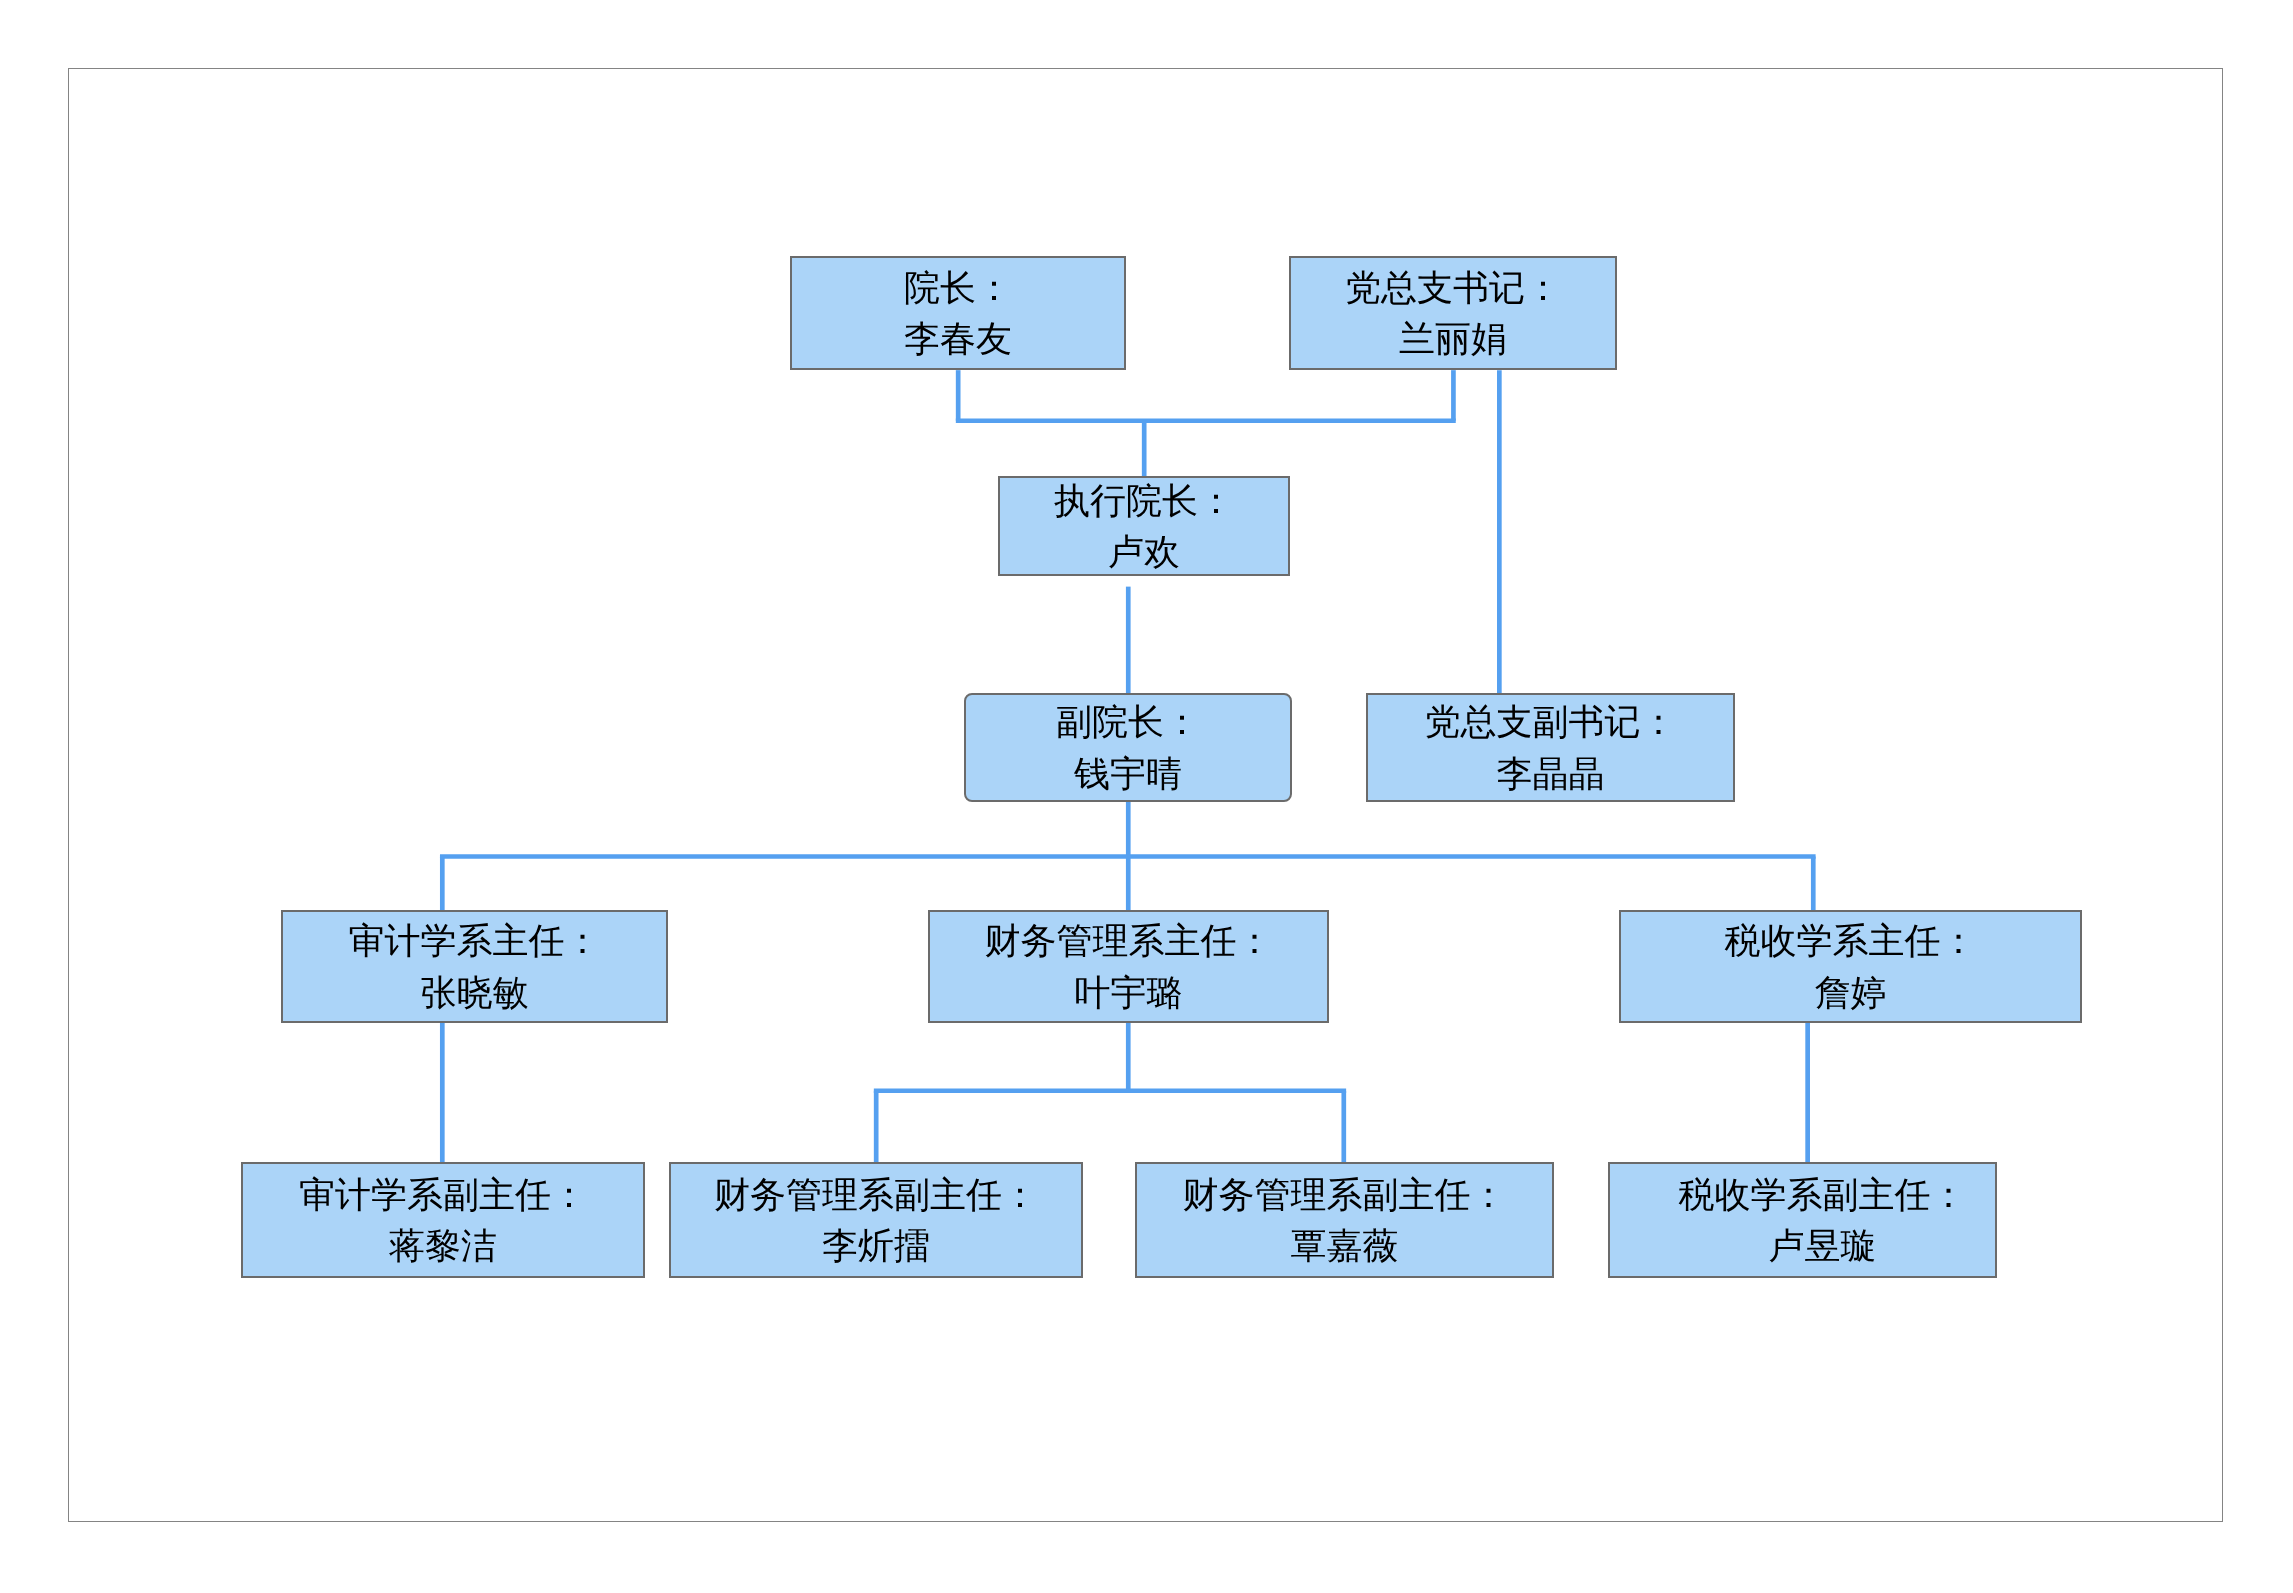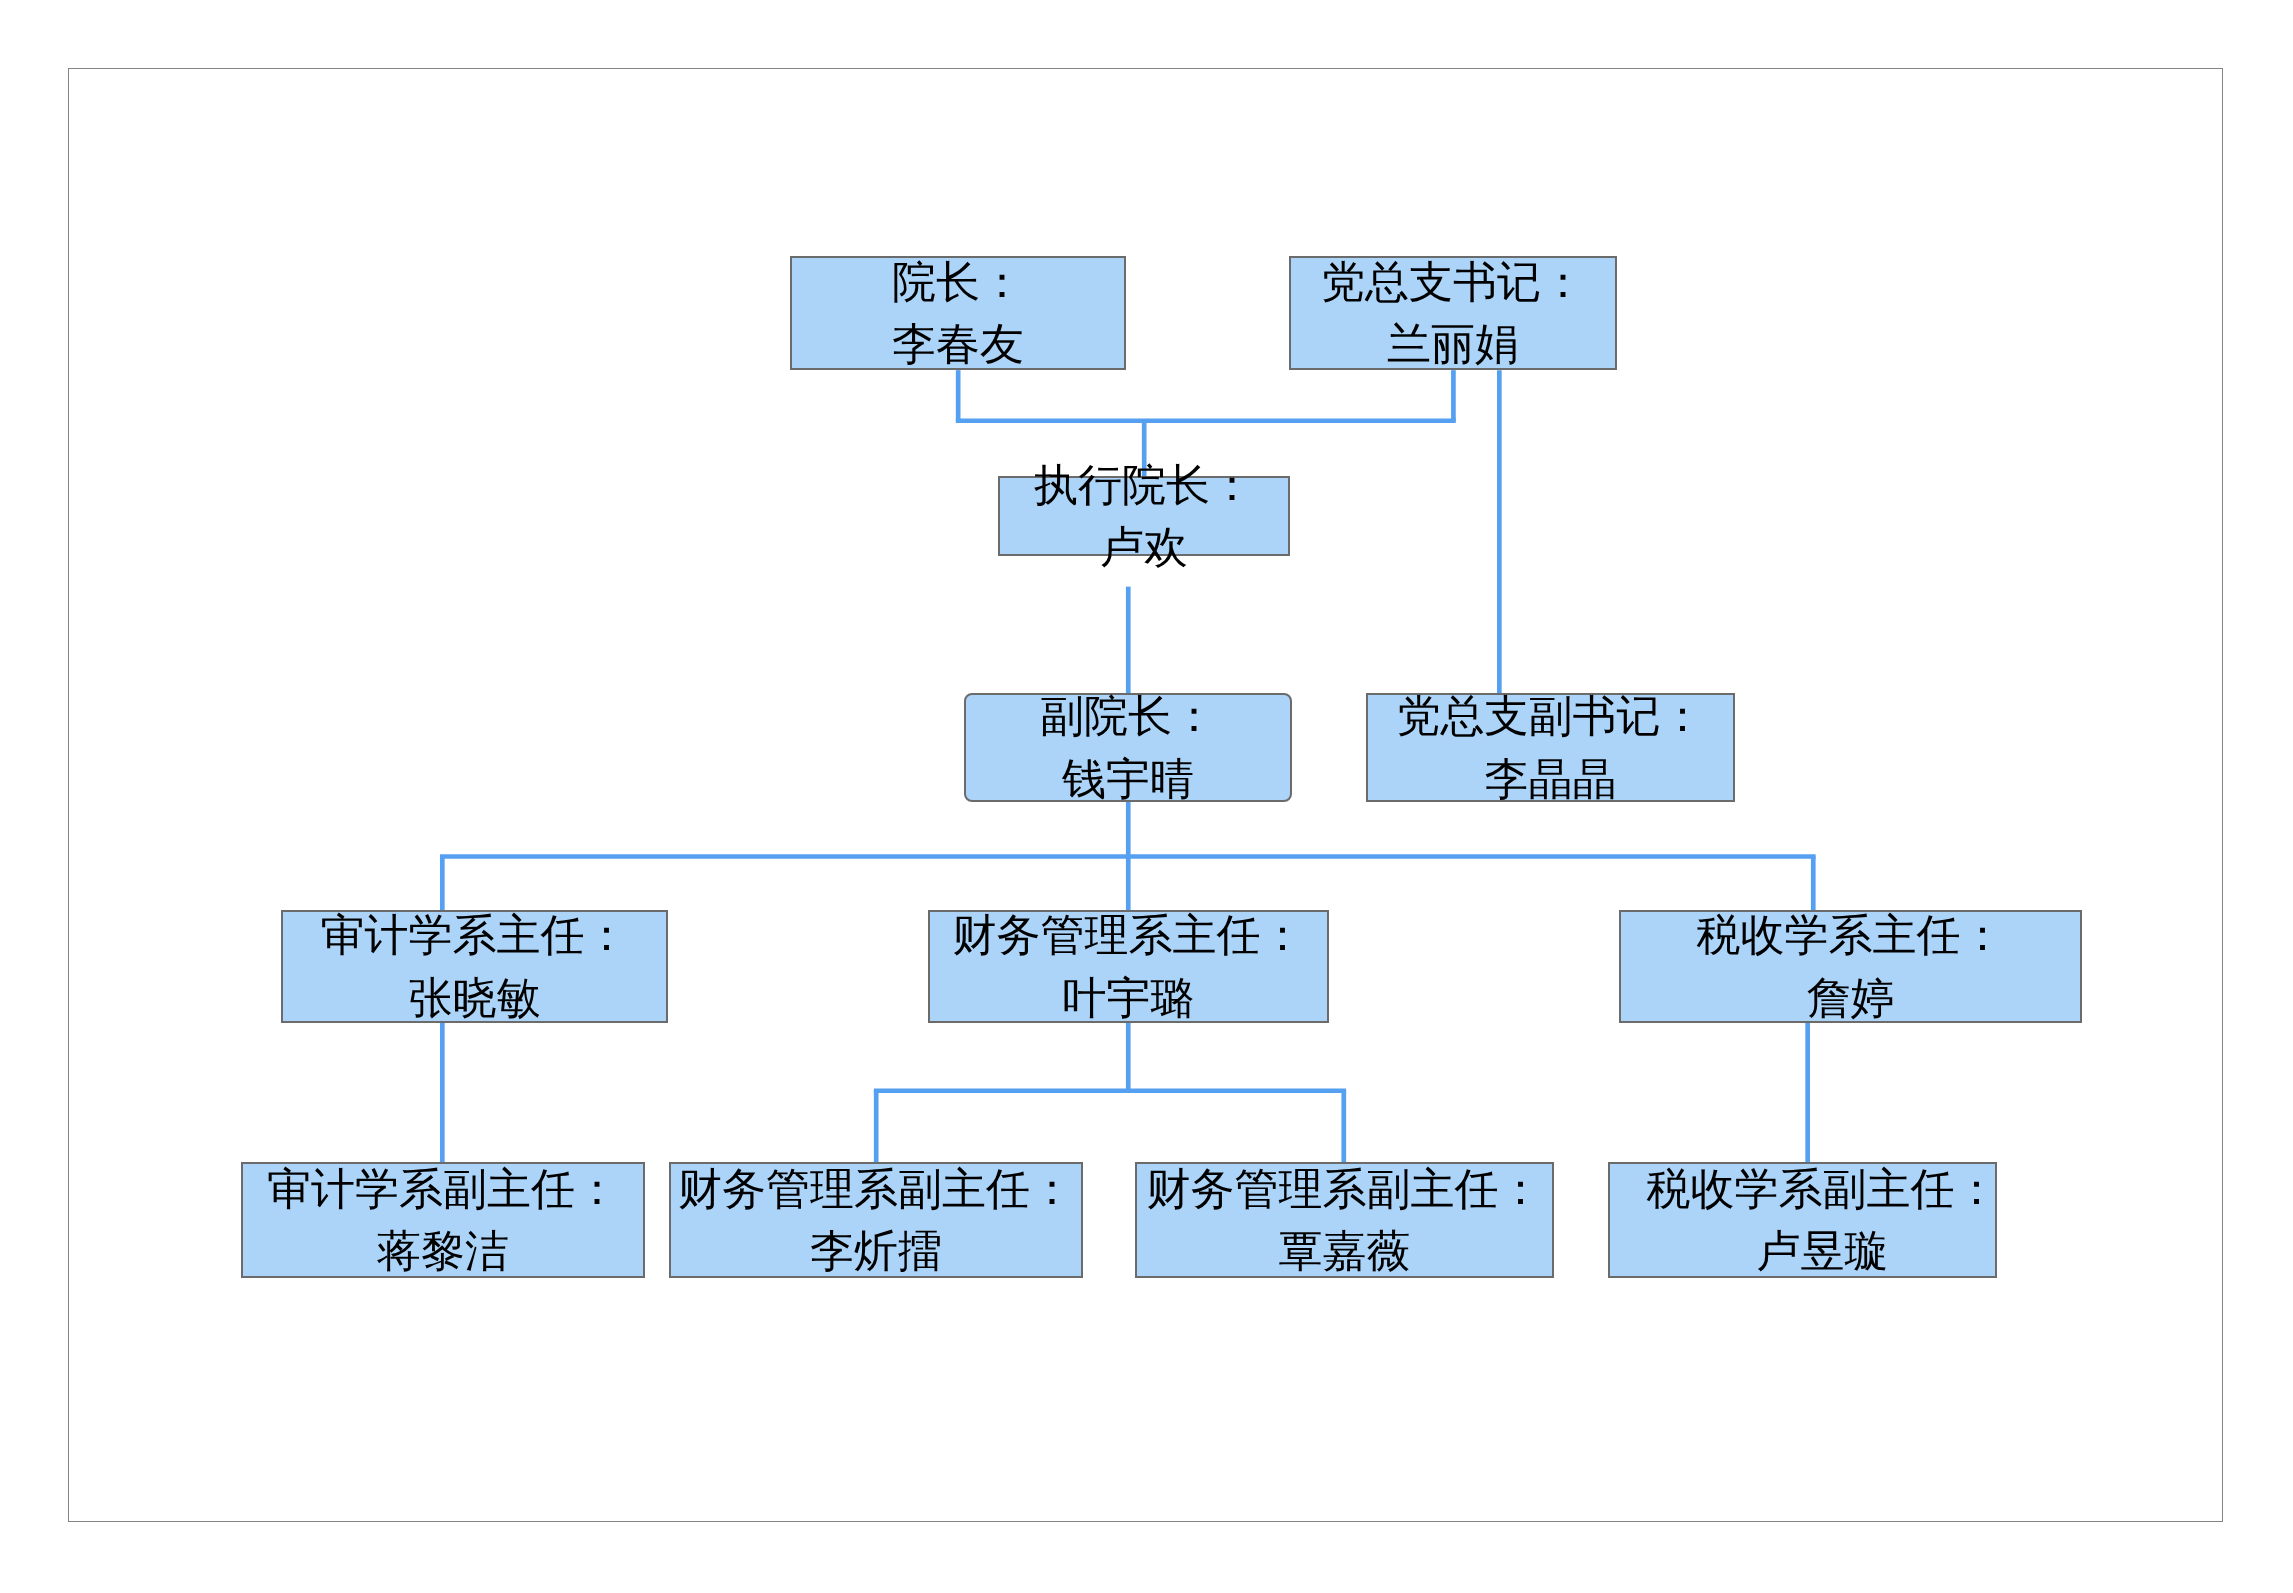--- a/index.html
+++ b/index.html
@@ -40,28 +40,28 @@
     position: absolute;
     background: #abd4f8;
     border: 2.8px solid #6b6b6b;
     box-sizing: border-box;
     display: flex;
     flex-direction: column;
     align-items: center;
     justify-content: center;
     text-align: center;
     color: #000000;
-    font-size: 44px;
+    font-size: 36px;
     line-height: 1.42;
     white-space: nowrap;
   }
   
   #n-dean              { left: 790px;  top: 256px;  width: 336px; height: 114px; }
   #n-party-secretary   { left: 1289px; top: 256px;  width: 328px; height: 114px; }
-  #n-executive-dean    { left: 998px; top: 476px;  width: 292px; height: 80px; }
+  #n-executive-dean    { left: 998px; top: 476px;  width: 292px; height: 100px; }
   #n-vice-dean         { left: 964px; top: 693px;  width: 328px; height: 109px; border-radius: 8px; }
   #n-deputy-party-sec  { left: 1326px; top: 693px;  width: 369px; height: 109px; margin-left: 40px; }
   #n-audit-head        { left: 248px;  top: 910px;  width: 387px; height: 113px; margin-left: 33px; }
   #n-finance-head      { left: 928px;  top: 910px;  width: 401px; height: 113px; }
   #n-tax-head          { left: 1619px; top: 910px;  width: 463px; height: 113px; }
   #n-audit-deputy      { left: 241px;  top: 1162px; width: 404px; height: 116px; justify-content: center; }
   #n-finance-deputy-1  { left: 669px;  top: 1162px; width: 414px; height: 116px; }
   #n-finance-deputy-2  { left: 1135px; top: 1162px; width: 419px; height: 116px; }
   #n-tax-deputy        { left: 1608px; top: 1162px; width: 389px; height: 116px; padding-left: 40px; }
 </style>

